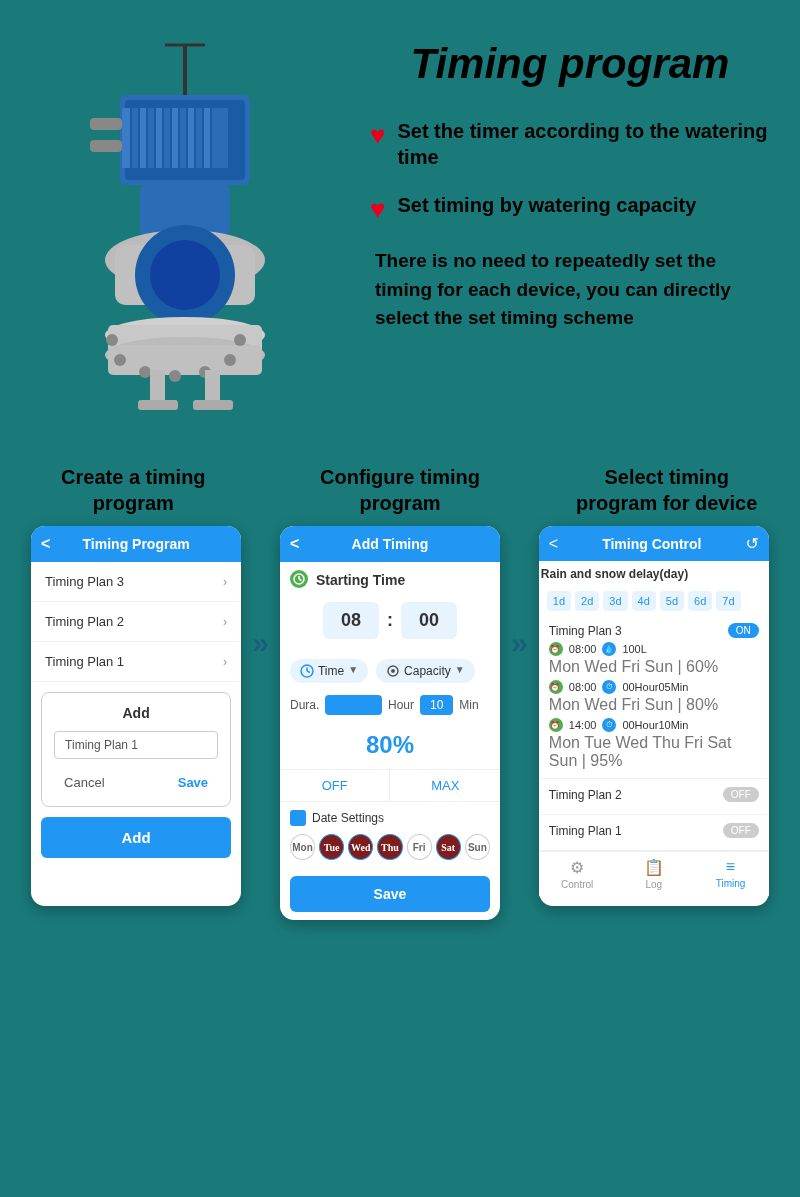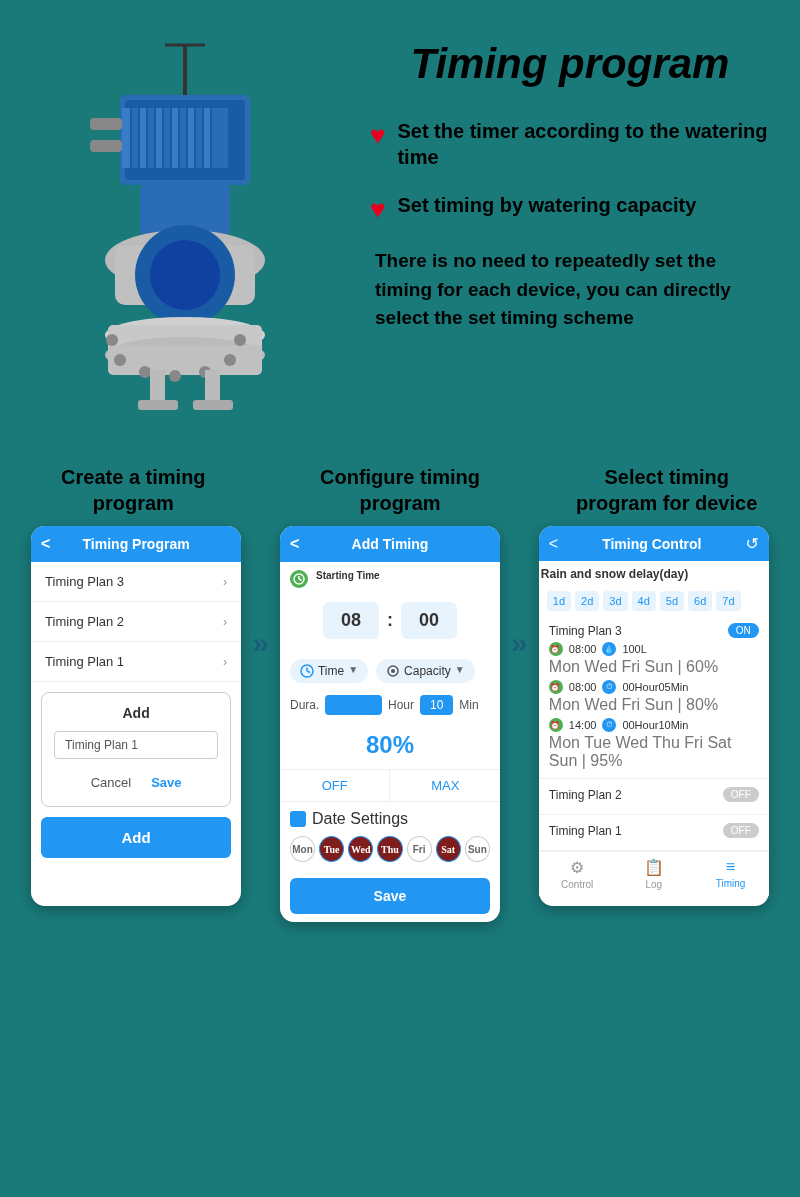--- a/index.html
+++ b/index.html
@@ -166,21 +166,21 @@
       border-radius: 4px;
       padding: 6px 10px;
       font-size: 12px;
       width: 100%;
       margin-bottom: 12px;
       color: #555;
     }
 
     .add-dialog-buttons {
       display: flex;
-      justify-content: center;
+      justify-content: space-between;
     }
 
     .btn-cancel {
       color: #555;
       font-size: 13px;
       background: none;
       border: none;
       cursor: pointer;
       padding: 4px 10px;
     }
@@ -208,23 +208,23 @@
 
     
     .phone2 {
       width: 220px;
       min-height: 380px;
       margin: 0 auto;
     }
 
     .section-header {
       display: flex;
-      align-items: flex-start;
+      align-items: flex-end;
       padding: 8px 10px;
-      font-size: 10px;
+      font-size: 14px;
       font-weight: bold;
       color: #333;
     }
 
     .section-icon {
       width: 18px;
       height: 18px;
       background: #4CAF50;
       border-radius: 50%;
       margin-right: 8px;
@@ -323,21 +323,21 @@
 
     .off-btn { border-right: 1px solid #eee; }
 
     .date-section {
       padding: 8px 10px;
     }
 
     .date-header {
       display: flex;
       align-items: center;
-      font-size: 16px;
+      font-size: 12px;
       color: #333;
       margin-bottom: 8px;
     }
 
     .date-icon {
       width: 16px;
       height: 16px;
       background: #2196F3;
       border-radius: 3px;
       margin-right: 6px;

